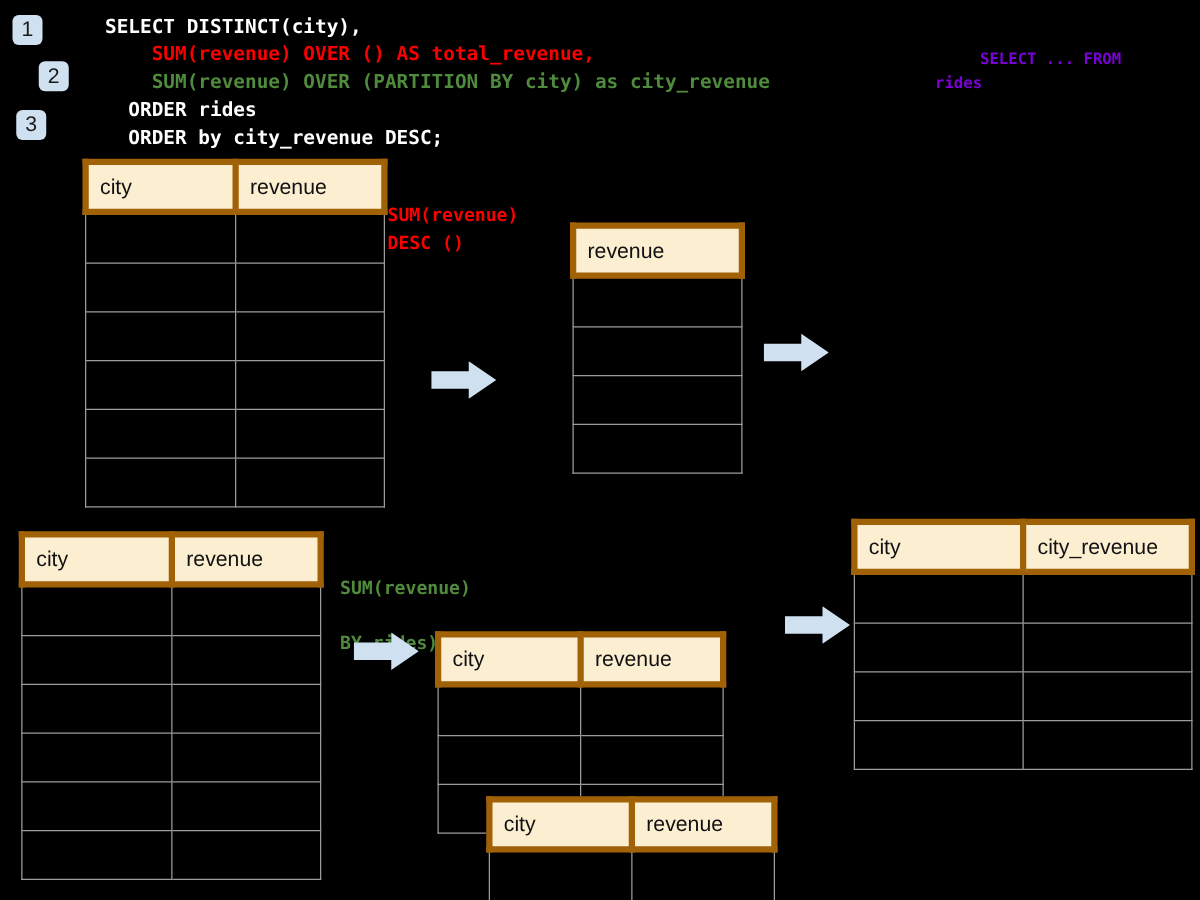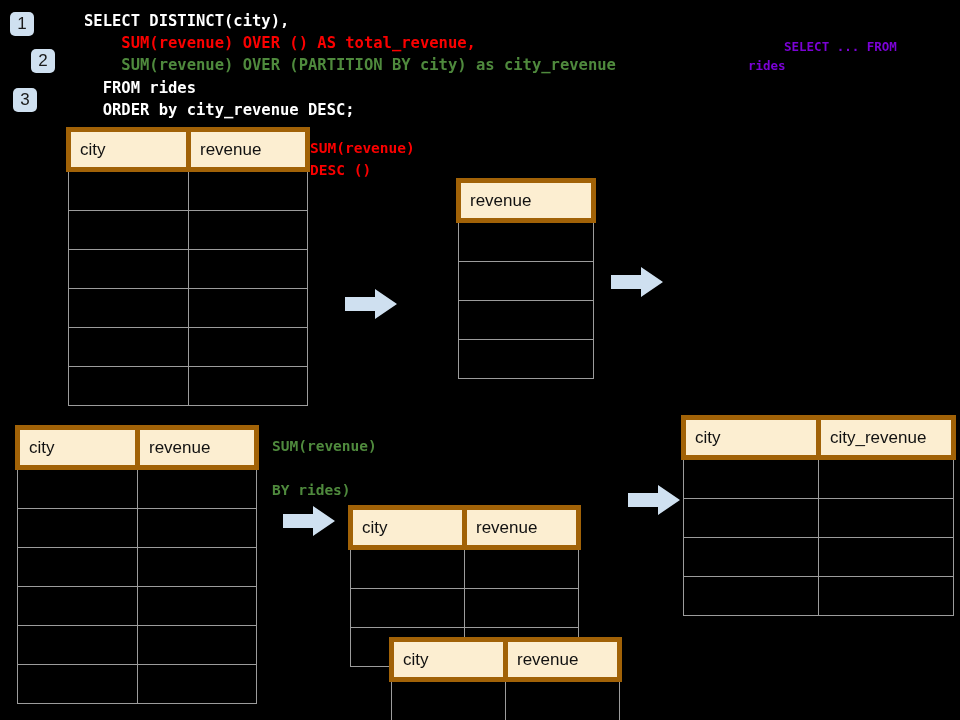--- a/index.html
+++ b/index.html
@@ -55,20 +55,21 @@
   }
 
   
   .anno {
     position: absolute;
     font-family: "DejaVu Sans Mono", monospace;
     font-size: 14.5px;
     line-height: 22px;
     white-space: pre;
     font-weight: bold;
+    margin-top: 25px;
   }
   .anno-red   { color: #fb0000; }
   .anno-green { color: #4f8a3d; }
 
   
   .tbl {
     position: absolute;
     border-collapse: collapse;
     table-layout: fixed;
     background: #000000;
@@ -101,21 +102,21 @@
 
 <div id="canvas">
 
   <div class="badge" style="left:10px; top:12px;">1</div>
   <div class="badge" style="left:31px; top:49px;">2</div>
   <div class="badge" style="left:13px; top:88px;">3</div>
 
   <div class="sql sql-purple" style="left:84px; top:11px;">SELECT DISTINCT(city),</div>
   <div class="sql sql-red" style="left:84px; top:33px;">    SUM(revenue) OVER () AS total_revenue,</div>
   <div class="sql sql-green" style="left:84px; top:55px;">    SUM(revenue) OVER (PARTITION BY city) as city_revenue</div>
-  <div class="sql sql-purple" style="left:84px; top:78px;">  FROM rides</div>
+  <div class="sql sql-purple" style="left:84px; top:78px;">  ORDER rides</div>
   <div class="sql sql-purple" style="left:84px; top:100px;">  ORDER by city_revenue DESC;</div>
 
   <div class="side-note" style="left:784px; top:37px;">SELECT ... FROM</div>
   <div class="side-note" style="left:748px; top:56px;">rides</div>
 
   <div class="anno anno-red" style="left:310px; top:137px;">SUM(revenue)</div>
   <div class="anno anno-red" style="left:310px; top:159px;">DESC ()</div>
 
   <div class="anno anno-green" style="left:272px; top:435px;">SUM(revenue)</div>
   <div class="anno anno-green" style="left:272px; top:479px;">BY rides)</div>

